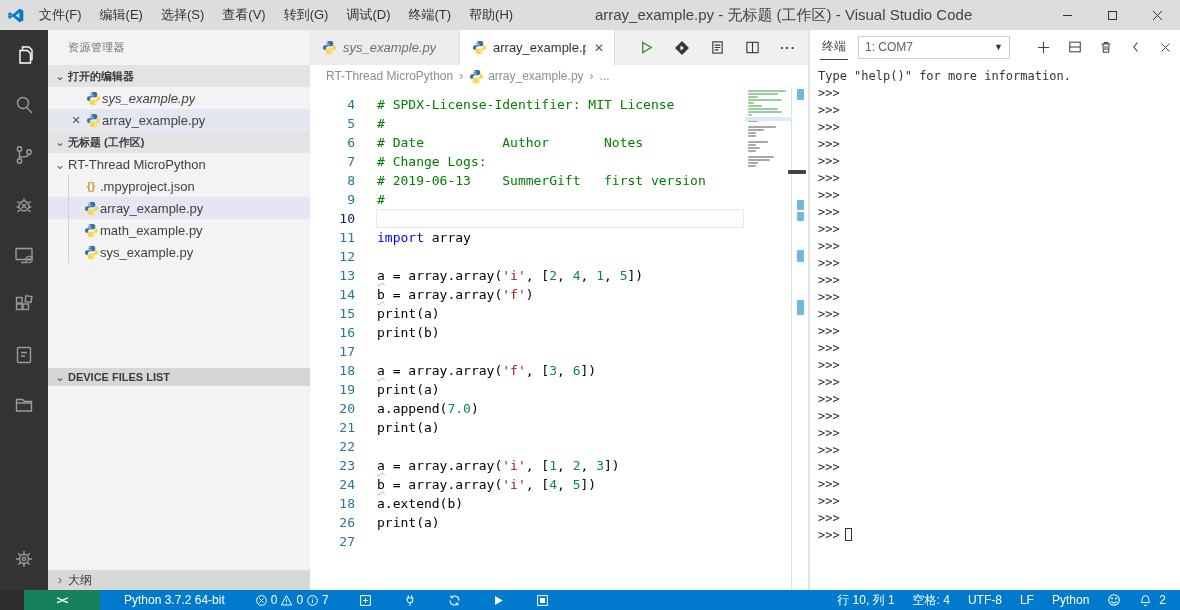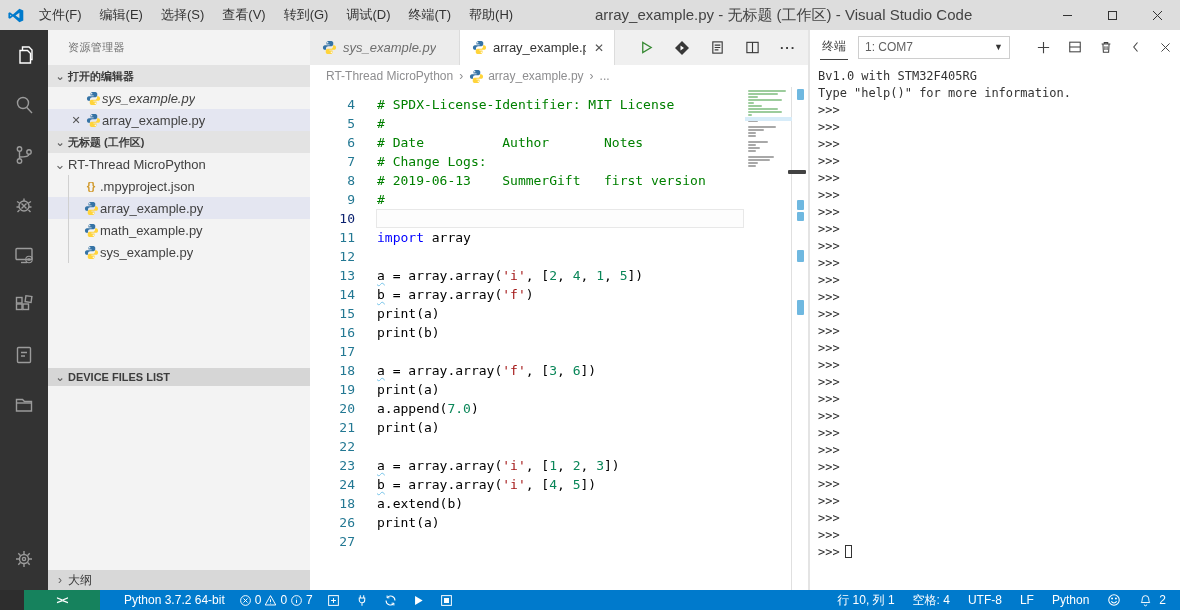--- a/index.html
+++ b/index.html
@@ -82,21 +82,21 @@
   .ph-icon { display:flex; align-items:center; font-size:16px; color:#424242; }
   .terminal { flex:1; overflow:hidden; padding:4px 0 0 8px; font-family:"DejaVu Sans Mono","Liberation Mono",monospace; font-size:12px; color:#333; }
   .tline { height:17px; line-height:17px; white-space:pre; }
   .tcursor { display:inline-block; width:7px; height:13px; border:1px solid #333; vertical-align:-2px; margin-left:5px; }
 
   
   .statusbar { height:20px; flex:0 0 20px; background:#007acc; display:flex; align-items:center; color:#fff; font-size:12px; }
   .sb-dark { width:24px; height:20px; background:#2d2d2d; flex:0 0 24px; }
   .sb-remote { width:76px; height:20px; background:#16825d; display:flex; align-items:center; justify-content:center; font-weight:bold; font-size:11px; letter-spacing:-1px; flex:0 0 76px; }
   .sb-item { display:flex; align-items:center; padding:0 6px; height:20px; gap:4px; white-space:nowrap; }
-  .sb-left { display:flex; align-items:center; padding-left:18px; gap:4px; flex:1; }
+  .sb-left { display:flex; align-items:center; padding-left:18px; gap:20px; flex:1; }
   .sb-right { display:flex; align-items:center; padding-right:8px; gap:6px; }
   .sb-ico { display:flex; align-items:center; }
   .prob { display:flex; align-items:center; gap:3px; padding:0 4px; }
 </style>
 </head>
 <body>
 
 <div class="window">
 
   <div class="titlebar">
@@ -504,21 +504,20 @@
               </svg>
             </div>
             <div class="ph-icon">
               <svg width="13" height="13" viewBox="0 0 16 16" stroke="#424242" stroke-width="1.2">
                 <path d="M3 3l10 10M13 3 3 13"></path>
               </svg>
             </div>
           </div>
       </div>
       <div class="terminal" id="terminal">
-          <div class="tline">Bv1.0 with STM32F405RG</div>
           <div class="tline">Type "help()" for more information.</div>
           <div class="tline">&gt;&gt;&gt;</div>
           <div class="tline">&gt;&gt;&gt;</div>
           <div class="tline">&gt;&gt;&gt;</div>
           <div class="tline">&gt;&gt;&gt;</div>
           <div class="tline">&gt;&gt;&gt;</div>
           <div class="tline">&gt;&gt;&gt;</div>
           <div class="tline">&gt;&gt;&gt;</div>
           <div class="tline">&gt;&gt;&gt;</div>
           <div class="tline">&gt;&gt;&gt;</div>

